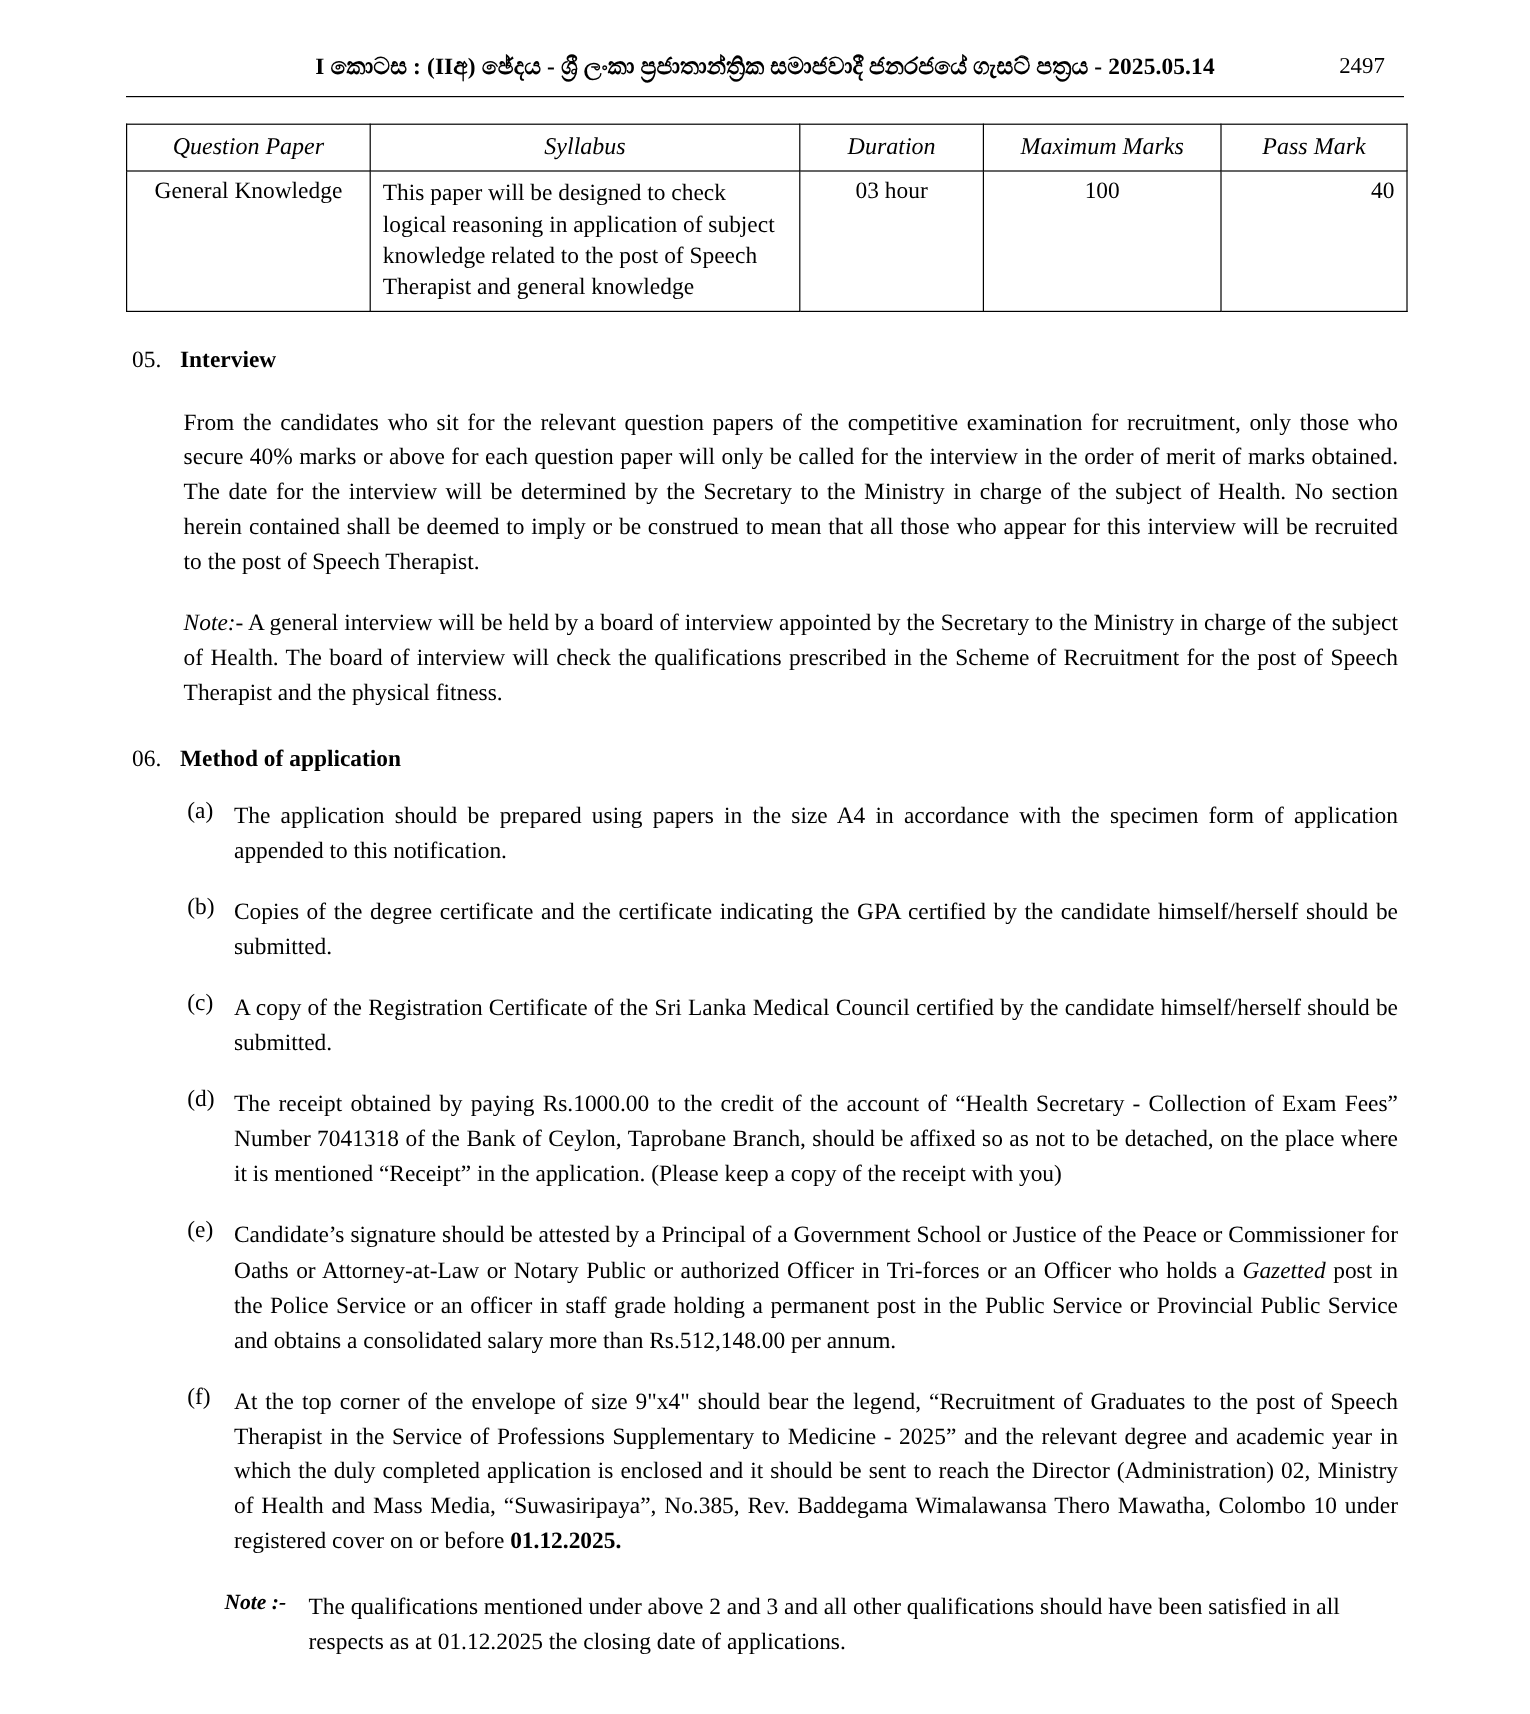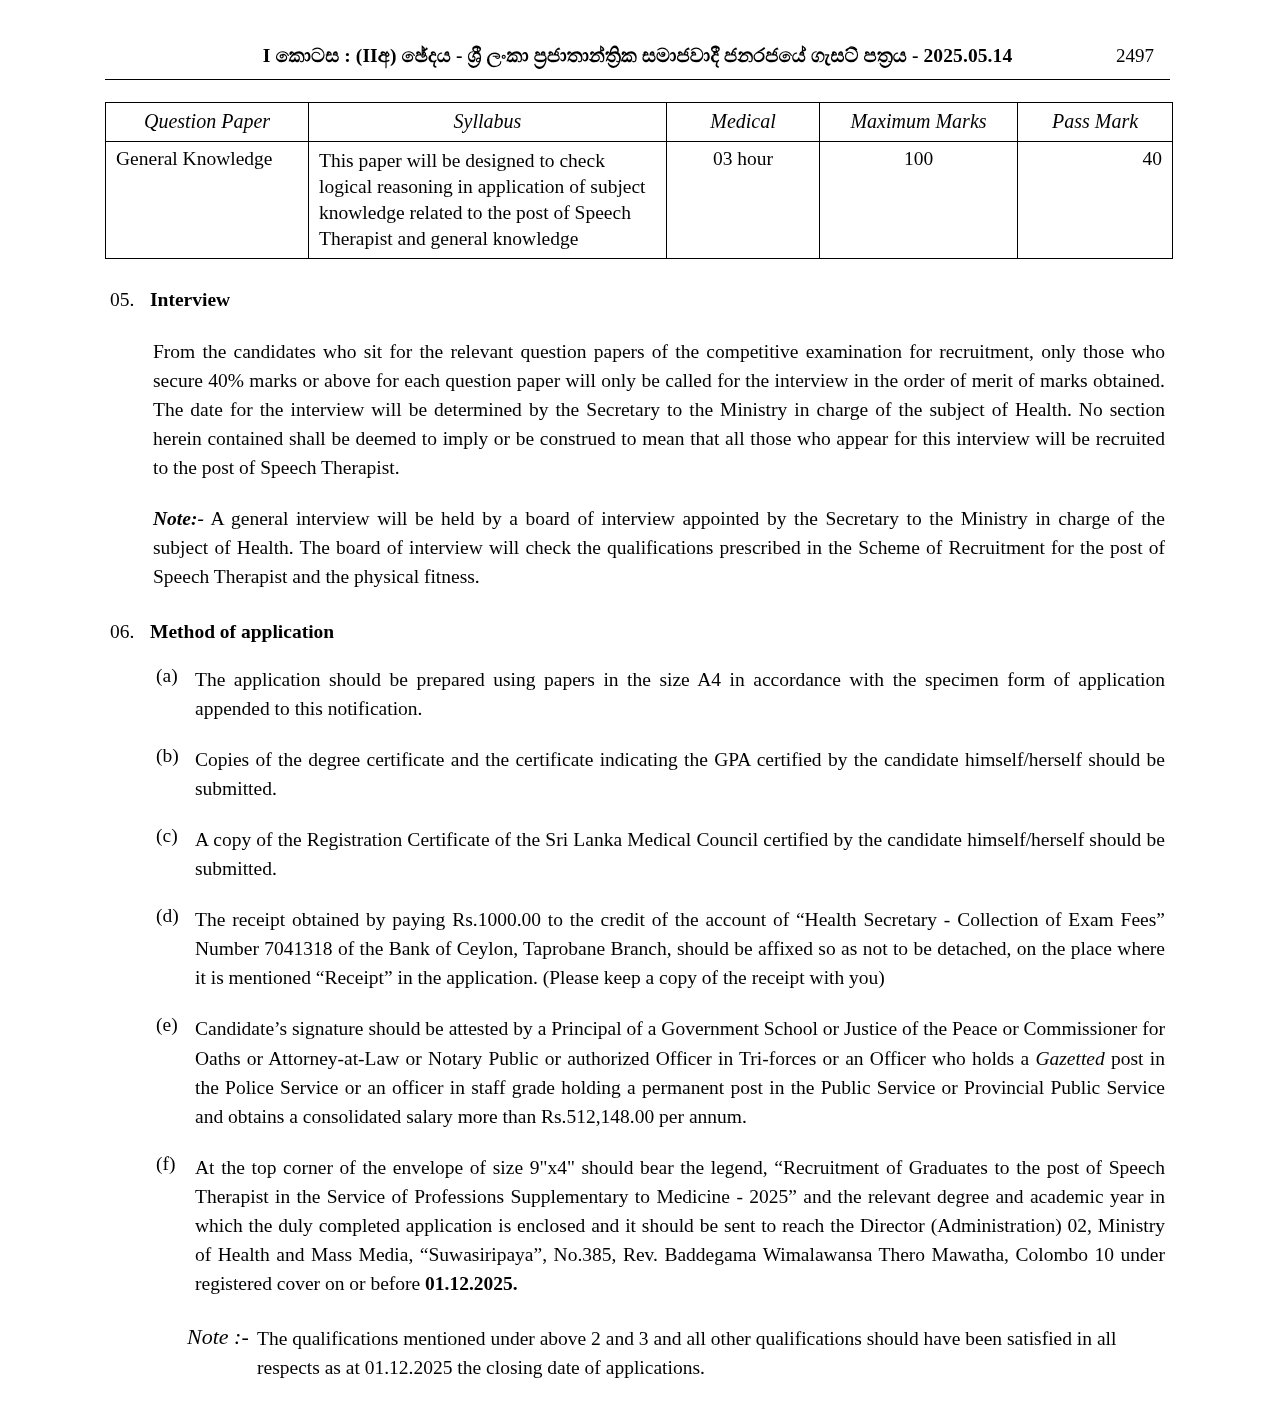--- a/index.html
+++ b/index.html
@@ -69,21 +69,21 @@
     font-style: italic;
     text-align: center;
     font-size: 20px;
     padding: 7px 6px 8px 6px;
   }
   .col-qp { width: 190px; }
   .col-syl { width: 345px; }
   .col-dur { width: 140px; }
   .col-max { width: 185px; }
   .col-pass { width: 142px; }
-  td.qp { }
+  td.qp { text-align: center; }
   td.syl { text-align: left; line-height: 1.33; }
   td.dur, td.max, td.pass { text-align: center; vertical-align: middle; }
   td.pass { text-align: right; padding-right: 40px; }
   td.max { padding-right: 18px; }
   
   .section {
     margin-top: 30px;
     display: flex;
     align-items: flex-start;
   }
@@ -102,21 +102,21 @@
   p.body {
     font-size: 19.5px;
     line-height: 1.49;
     text-align: justify;
     margin: 22px 0 0 0;
     padding-left: 48px;
     padding-right: 5px;
   }
   p.body.first { margin-top: 26px; }
   .note-label {
-    font-weight: bold;
+    font-weight: normal;
     font-style: italic;
   }
   .ital { font-style: italic; }
   .bold { font-weight: bold; }
   
   .lists {
     margin-top: 16px;
   }
   .litem {
     display: flex;
@@ -140,22 +140,22 @@
   }
   .final-note {
     display: flex;
     align-items: flex-start;
     margin-top: 26px;
     padding-left: 82px;
     padding-right: 5px;
   }
   .final-note .fn-label {
     flex: 0 0 70px;
-    font-size: 22px;
-    font-weight: normal;
+    font-size: 18px;
+    font-weight: bold;
     font-style: italic;
   }
   .final-note .fn-text {
     font-size: 19.5px;
     line-height: 1.49;
     text-align: left;
     flex: 1 1 auto;
   }
 </style>
 </head>
@@ -167,21 +167,21 @@
     <div class="page-number">2497</div>
     <div class="header-line1">I කොටස : (IIඅ) ඡේදය - ශ්‍රී ලංකා ප්‍රජාතාන්ත්‍රික සමාජවාදී ජනරජයේ ගැසට් පත්‍රය - 2025.05.14</div>
   </div>
   <div class="header-rule"></div>
 
   <table class="syllabus">
     <thead>
       <tr>
         <th class="col-qp">Question Paper</th>
         <th class="col-syl">Syllabus</th>
-        <th class="col-dur">Medical</th>
+        <th class="col-dur">Duration</th>
         <th class="col-max">Maximum Marks</th>
         <th class="col-pass">Pass Mark</th>
       </tr>
     </thead>
     <tbody>
       <tr>
         <td class="qp">General Knowledge</td>
         <td class="syl">This paper will be designed to check logical reasoning in application of subject knowledge related to the post of Speech Therapist and general knowledge</td>
         <td class="dur">03 hour</td>
         <td class="max">100</td>

